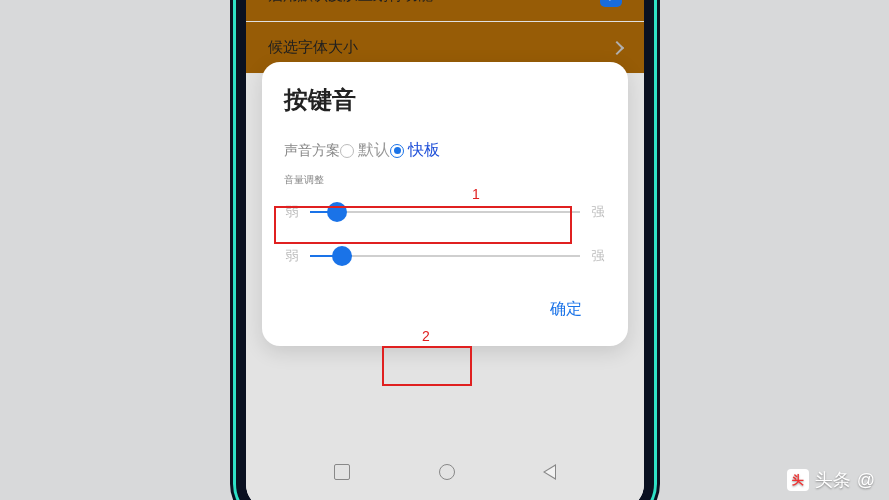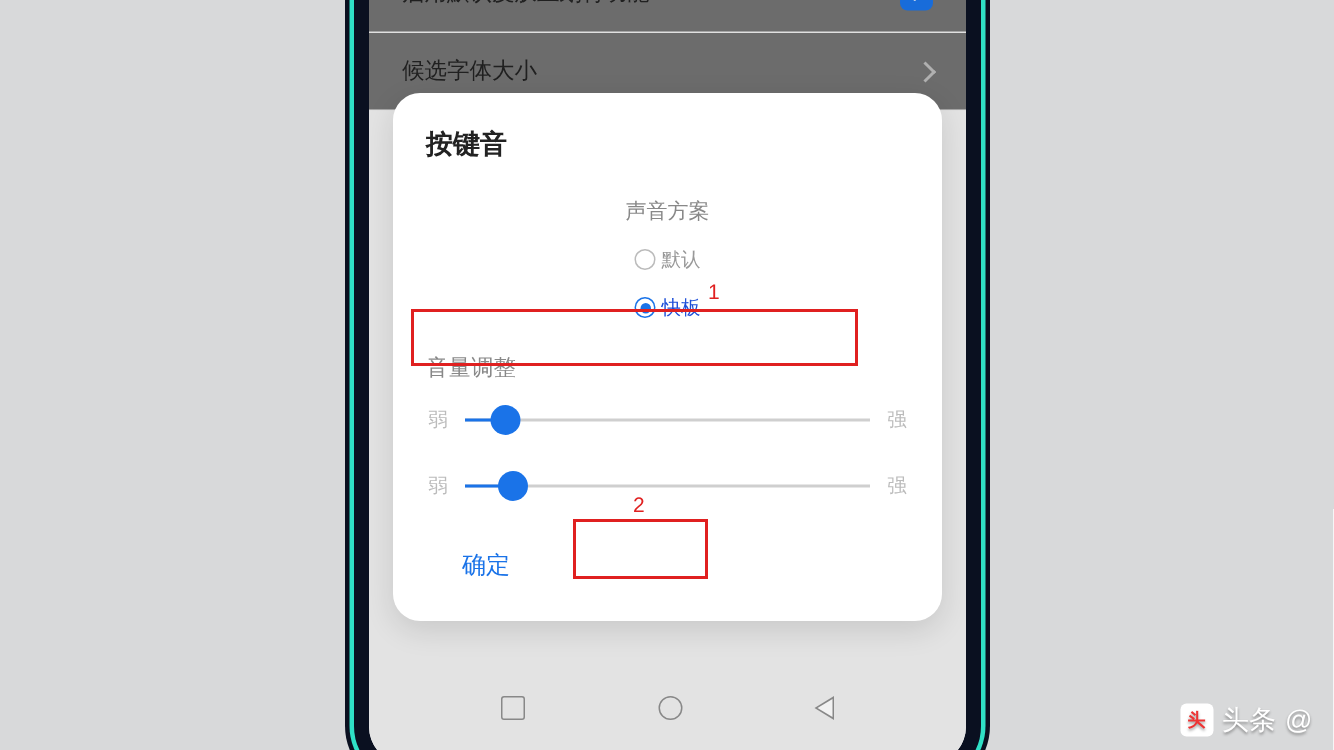--- a/index.html
+++ b/index.html
@@ -29,21 +29,21 @@
   .settings-bg {
     position: absolute;
     top: 0; left: 0; right: 0;
     padding: 0 0;
   }
   .settings-row {
     display: flex;
     align-items: center;
     justify-content: space-between;
     padding: 12px 22px;
-    background: #737373;
+    background: #a16207;
     border-bottom: 1px solid #eee;
     font-size: 15px;
     color: #222;
     height: 52px;
   }
   .check-badge {
     width: 22px; height: 22px;
     background: #1a73e8;
     border-radius: 5px;
     display: flex; align-items: center; justify-content: center;
@@ -68,49 +68,47 @@
     position: absolute;
     top: 92px;
     left: 16px;
     right: 16px;
     background: #fff;
     border-radius: 18px;
     padding: 22px 22px 16px 22px;
     box-shadow: 0 6px 20px rgba(0,0,0,0.12);
   }
   .dialog-title {
-    font-size: 18px;
+    font-size: 24px;
     font-weight: 600;
     color: #222;
     margin-bottom: 24px;
   }
   .row-scheme {
     display: flex;
     align-items: center;
-    gap: 14px;
     font-size: 14px;
-    margin-bottom: 22px;
-    flex-direction: column;
+    margin-bottom: 12px;
   }
   .scheme-label { color: #888; }
   .radio-opt {
     display: flex; align-items: center; gap: 4px;
-    color: #999; font-size: 13px; font-family: Liberation Mono, monospace;
+    color: #999; font-size: 16px; font-family: Liberation Mono, monospace;
   }
   .radio-opt.selected { color: #1d4ed8; }
   .radio-circle {
     width: 14px; height: 14px; border-radius: 50%;
     border: 1.5px solid #bbb;
     display: flex; align-items: center; justify-content: center;
   }
   .radio-opt.selected .radio-circle { border-color: #1a73e8; }
   .radio-dot { width: 7px; height: 7px; border-radius: 50%; background: #1a73e8; }
   
   .section-label {
-    font-size: 15px;
+    font-size: 10px;
     color: #888;
     margin-bottom: 14px;
   }
   .slider-row {
     display: flex;
     align-items: center;
     gap: 10px;
     margin-bottom: 22px;
     padding: 2px 0;
   }
@@ -130,21 +128,21 @@
     position: absolute;
     top: 50%;
     width: 20px; height: 20px;
     border-radius: 50%;
     background: #1a73e8;
     transform: translate(-50%, -50%);
   }
   
   .confirm-row {
     display: flex;
-    justify-content: flex-start;
+    justify-content: flex-end;
     margin-top: 6px;
   }
   .confirm-btn {
     font-size: 16px;
     color: #1a73e8;
     font-weight: 500;
     padding: 10px 24px;
     cursor: pointer;
   }
   

